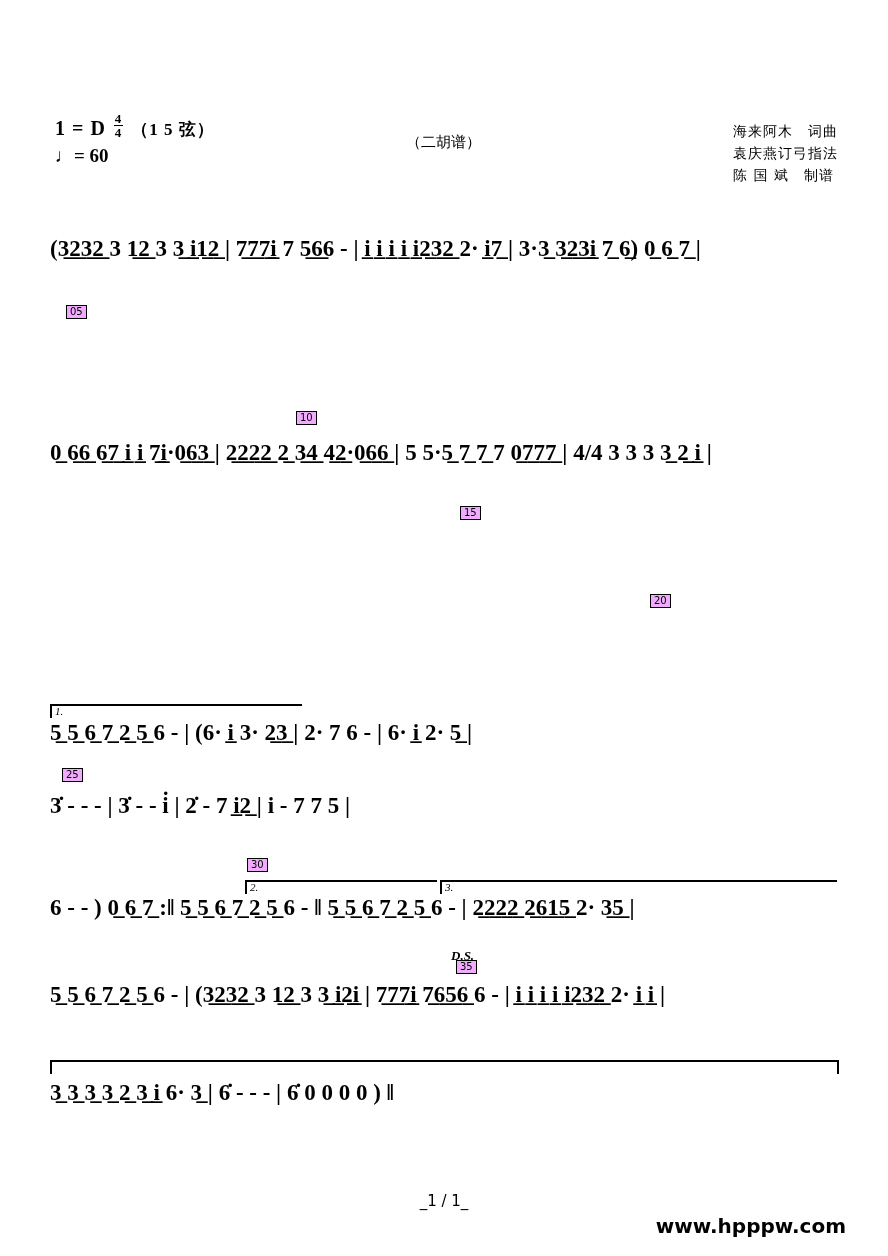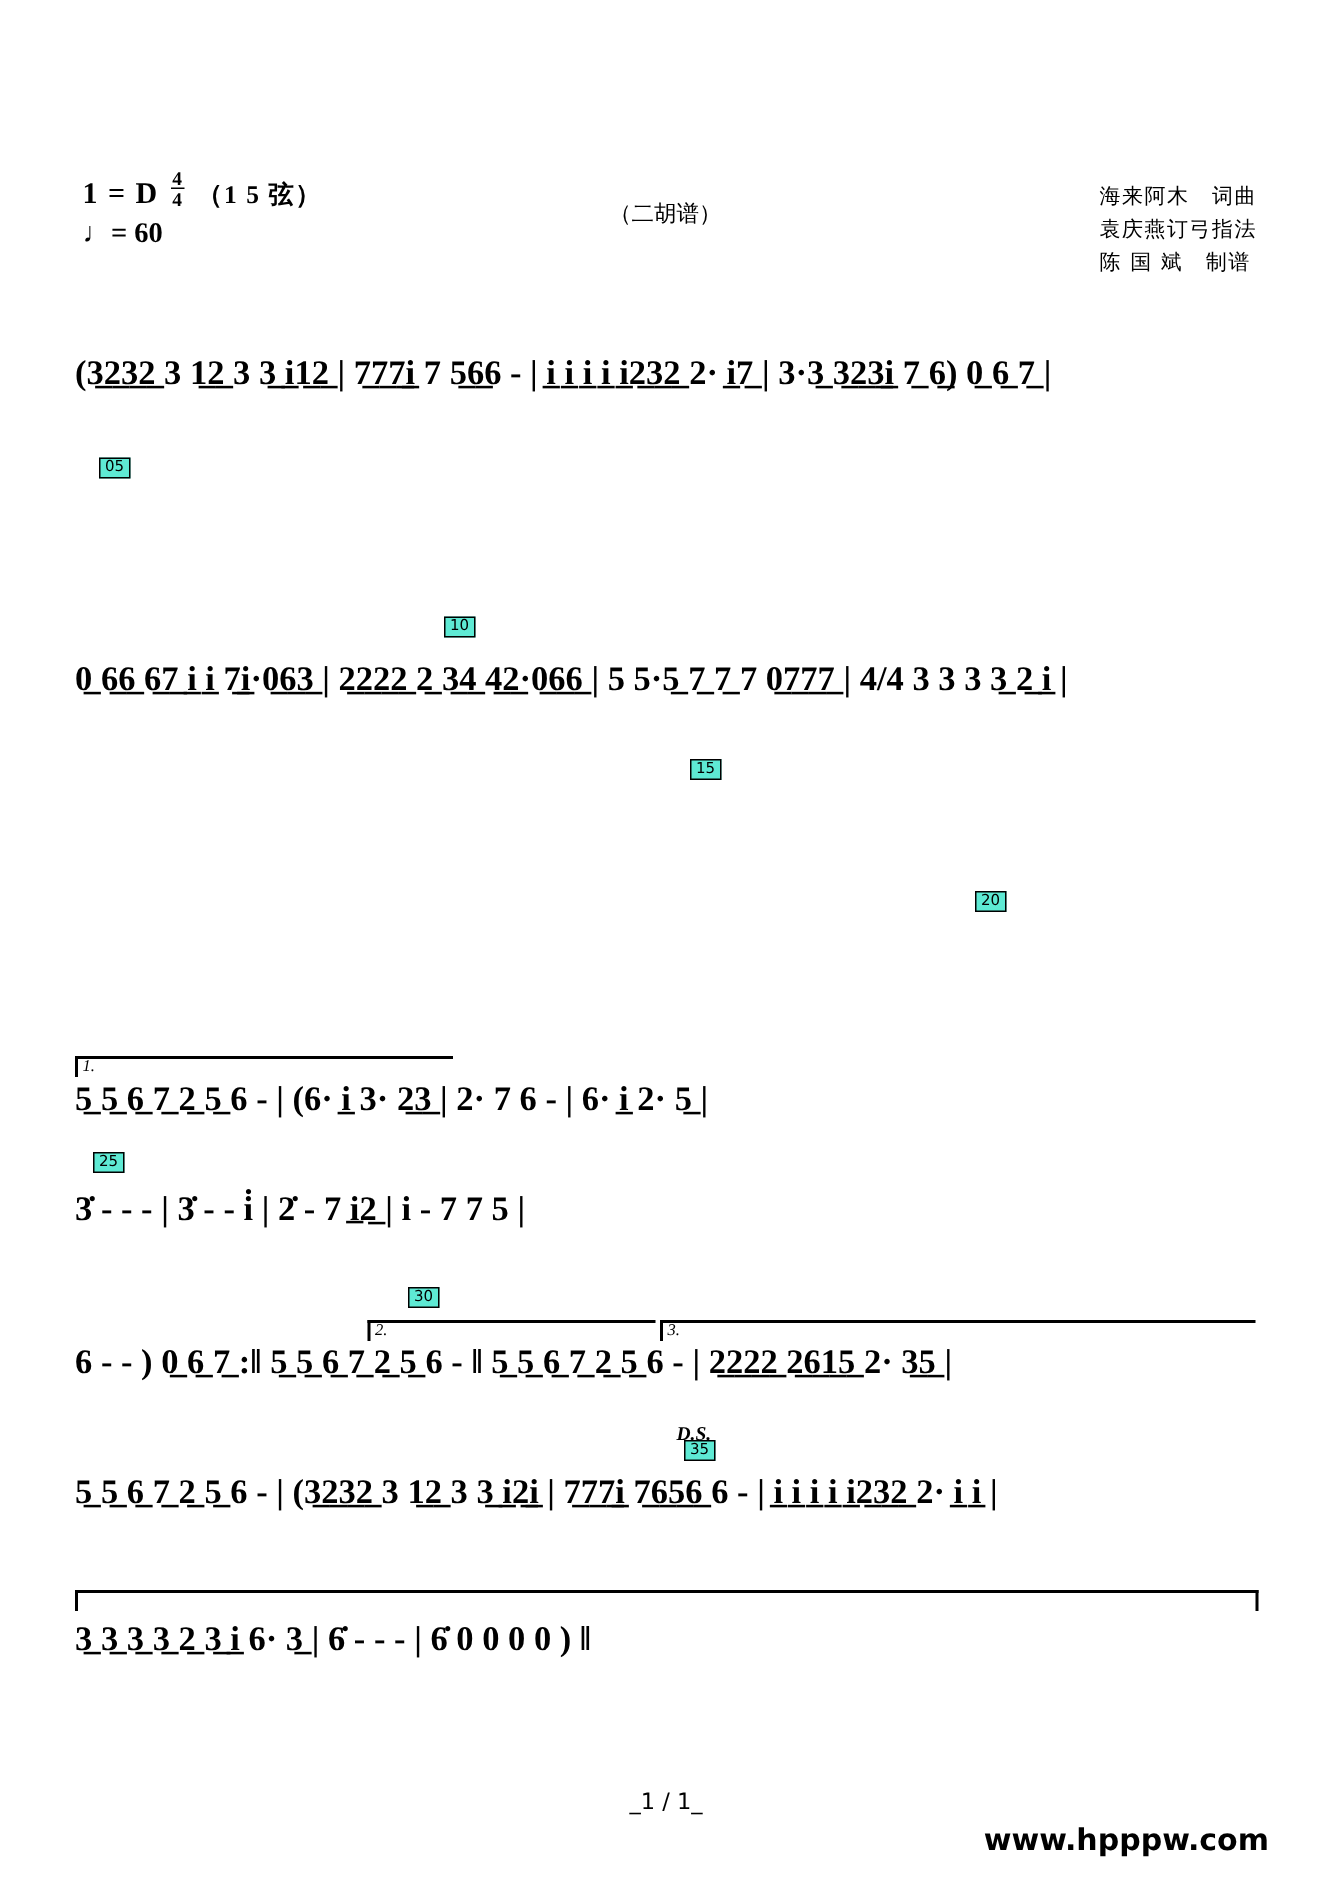--- a/index.html
+++ b/index.html
@@ -64,21 +64,21 @@
     font-size:23px;
     font-weight:bold;
     letter-spacing:0px;
   }
   .measure-num{
     position:absolute;
     font-size:10px;
     border:1px solid #000;
     padding:0px 3px 1px 3px;
     font-family:"DejaVu Sans", sans-serif;
-    background:#5eead4;
+    background:#f0abfc;
     line-height:11px;
   }
   .ending{
     position:absolute;
     border-left:2px solid #000;
     border-top:2px solid #000;
     height:12px;
   }
   .ending span{
     position:absolute;left:3px;top:-1px;font-size:11px;font-style:italic;
@@ -145,21 +145,21 @@
   </div>
   <div class="row" style="top:720px;">
     <div class="notes">5̲ 5̲ 6̲ 7̲ 2̲ 5̲ 6 - | (6·  i̲ 3·  2̲3̲ | 2·  7  6  -  | 6·  i̲ 2·  5̲ |</div>
   </div>
 
   <div class="measure-num" style="left:62px;top:768px;">25</div>
   <div class="row" style="top:793px;">
     <div class="notes">3̇  -  -  -  | 3̇  -  -  i̇ | 2̇  -  7  i̲2̲ | i  -  7  7 5 |</div>
   </div>
 
-  <div class="measure-num" style="left:272px;top:858px;text-align:center;">30</div>
+  <div class="measure-num" style="left:247px;top:858px;text-align:center;">30</div>
   <div class="ending" style="left:245px;top:880px;width:190px;">
     <span>2.</span>
   </div>
   <div class="ending" style="left:440px;top:880px;width:395px;">
     <span>3.</span>
   </div>
   <div class="row" style="top:895px;">
     <div class="notes">6  -  - )  0̲ 6̲ 7̲ :‖ 5̲ 5̲ 6̲ 7̲ 2̲ 5̲ 6 - ‖ 5̲ 5̲ 6̲ 7̲ 2̲ 5̲ 6 - | 2̲2̲2̲2̲ 2̲6̲1̲5̲ 2·  3̲5̲ |</div>
   </div>
 

